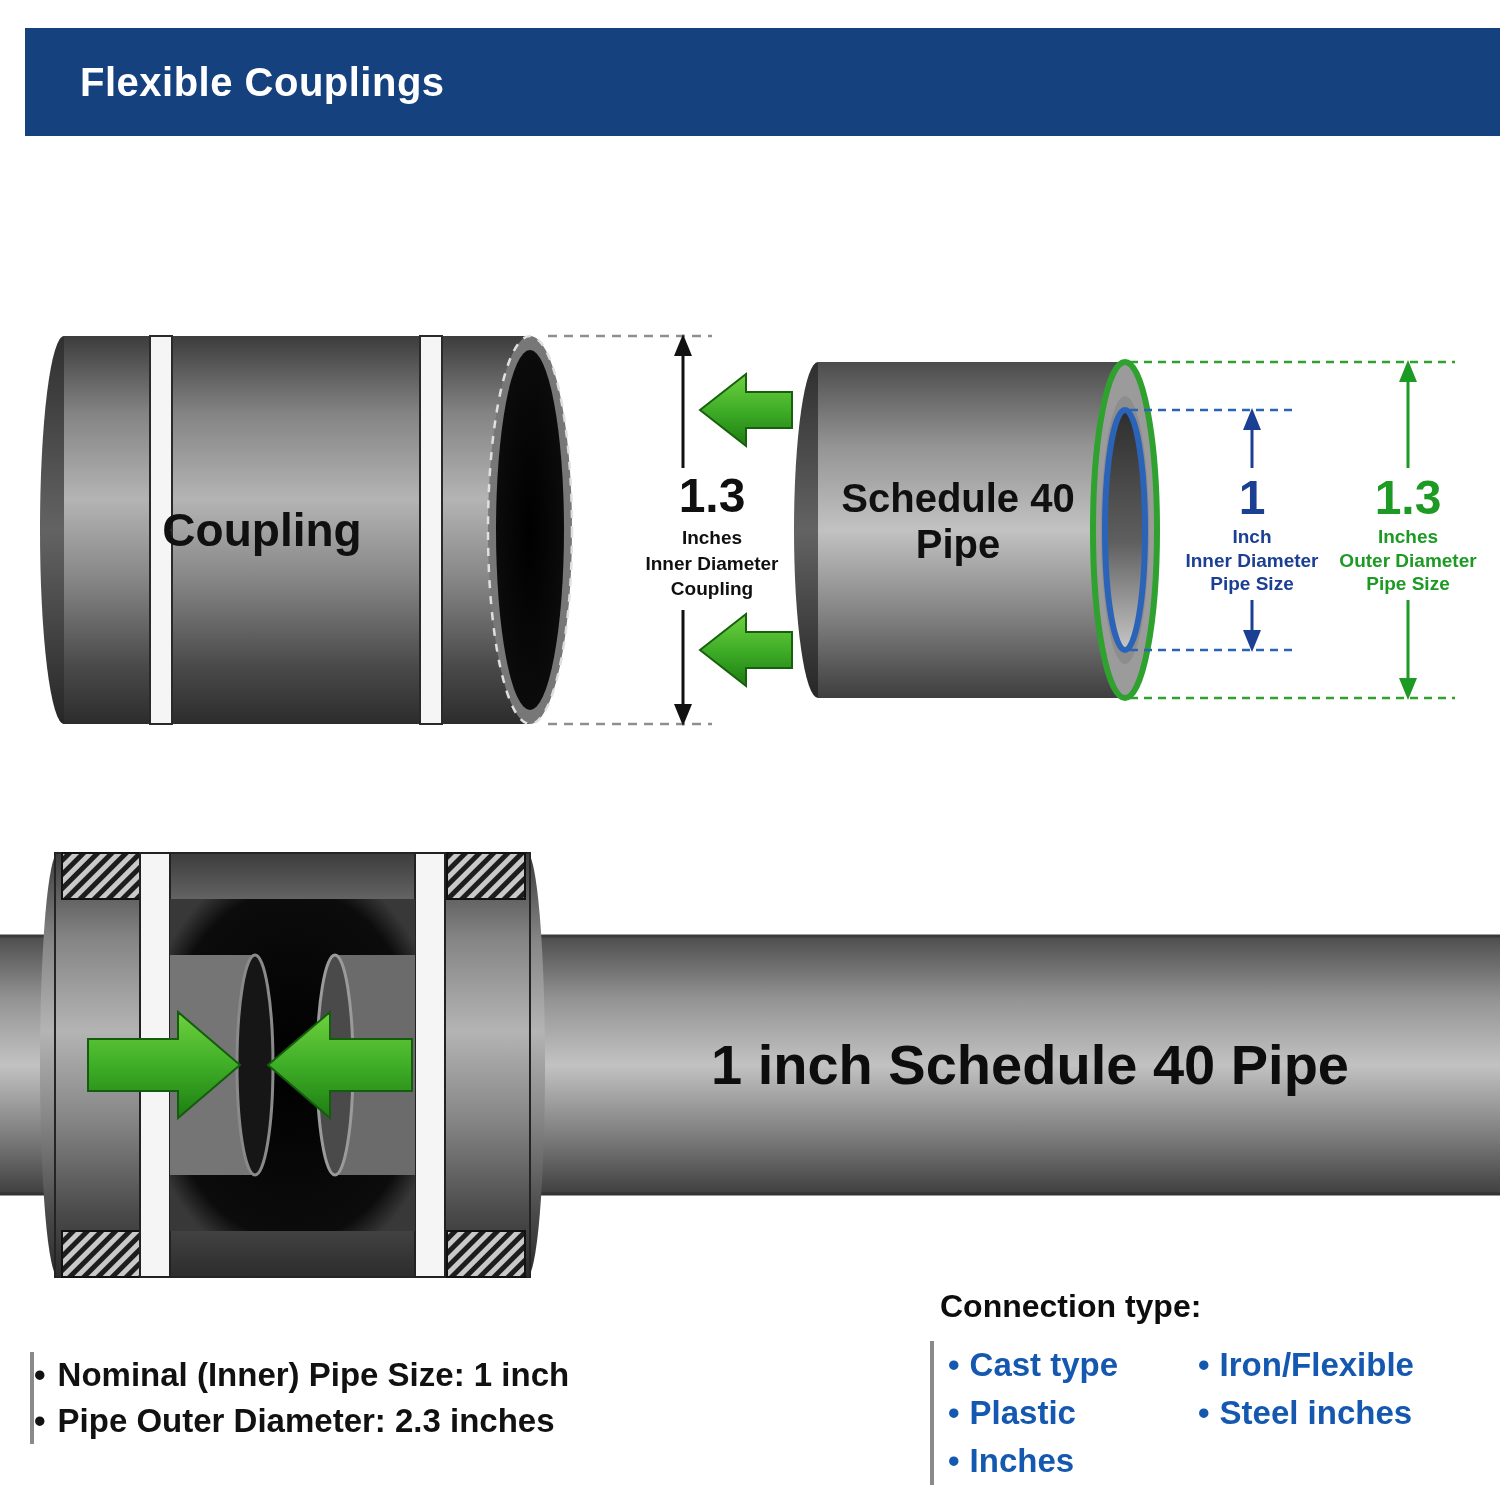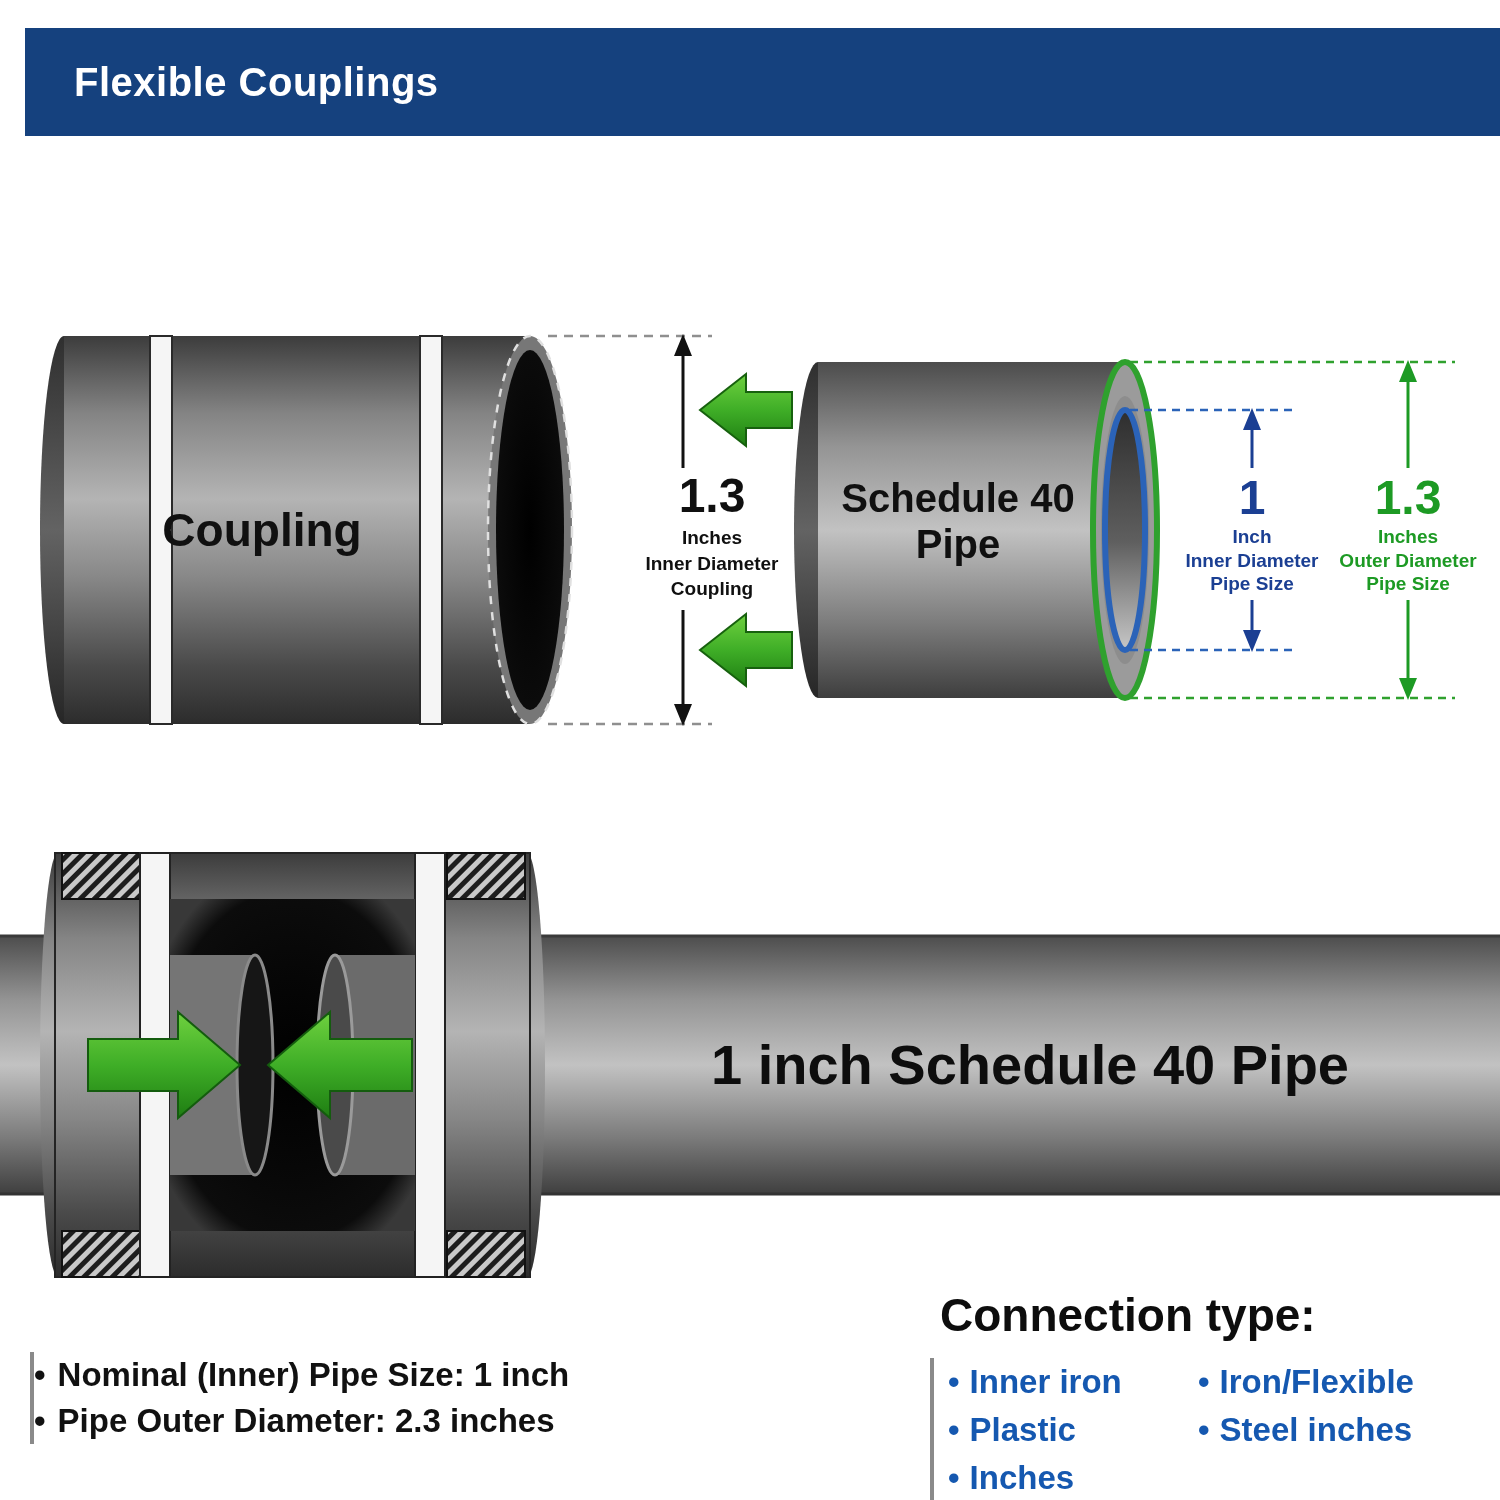--- a/index.html
+++ b/index.html
@@ -9,21 +9,21 @@
     font-family:"Liberation Sans", sans-serif;
   }
 
   
   .titlebar {
     position:absolute; left:25px; top:28px; right:0; height:108px;
     background:#15417e;
     display:flex; align-items:center;
   }
   .titlebar h1 {
-    margin:4px; padding-left:45px;
+    margin:10px; padding-left:45px;
     color:#ffffff; font-size:40px; font-weight:bold; letter-spacing:0.5px;
   }
 
   
   .top-diagram   { position:absolute; left:0; top:300px; width:1500px; height:480px; }
   .middle-diagram{ position:absolute; left:0; top:820px; width:1500px; height:480px; }
 
   svg text { font-family:"Liberation Sans", sans-serif; font-weight:bold; }
   .t-label-lg { font-size:46px; fill:#101010; text-anchor:middle; }
   .t-label-md { font-size:40px; fill:#101010; text-anchor:middle; }
@@ -46,21 +46,21 @@
   }
   .specs ul { margin:0; padding:0; list-style:none; }
   .specs li {
     font-size:33px; font-weight:bold; color:#111111; line-height:46px;
     white-space:nowrap;
   }
   .specs li::before { content:"\2022"; margin-right:12px; }
 
   .connection { position:absolute; left:930px; top:1288px; }
   .connection h2 {
-    margin:0 0 16px 10px; font-size:46px; font-weight:bold; color:#0d0d0d;
+    margin:0 0 16px 10px; font-size:32px; font-weight:bold; color:#0d0d0d;
   }
   .conn-cols {
     display:flex; gap:40px;
     border-left:4px solid #8a8a8a; padding-left:14px;
   }
   .conn-cols ul { margin:0; padding:0; list-style:none; }
   .conn-cols li {
     font-size:33px; font-weight:bold; color:#1558b0; line-height:48px;
     white-space:nowrap;
   }
@@ -224,21 +224,21 @@
     <ul>
       <li><span>Nominal (Inner) Pipe Size: 1 inch</span></li>
       <li><span>Pipe Outer Diameter: 2.3 inches</span></li>
     </ul>
   </section>
 
   <section class="connection">
     <h2>Connection type:</h2>
     <div class="conn-cols">
       <ul class="conn-col-1">
-        <li><span>Inner iron</span></li>
+        <li><span>Cast type</span></li>
         <li><span>Plastic</span></li>
         <li><span>Inches</span></li>
       </ul>
       <ul>
         <li><span>Iron/Flexible</span></li>
         <li><span>Steel inches</span></li>
       </ul>
     </div>
   </section>
 

